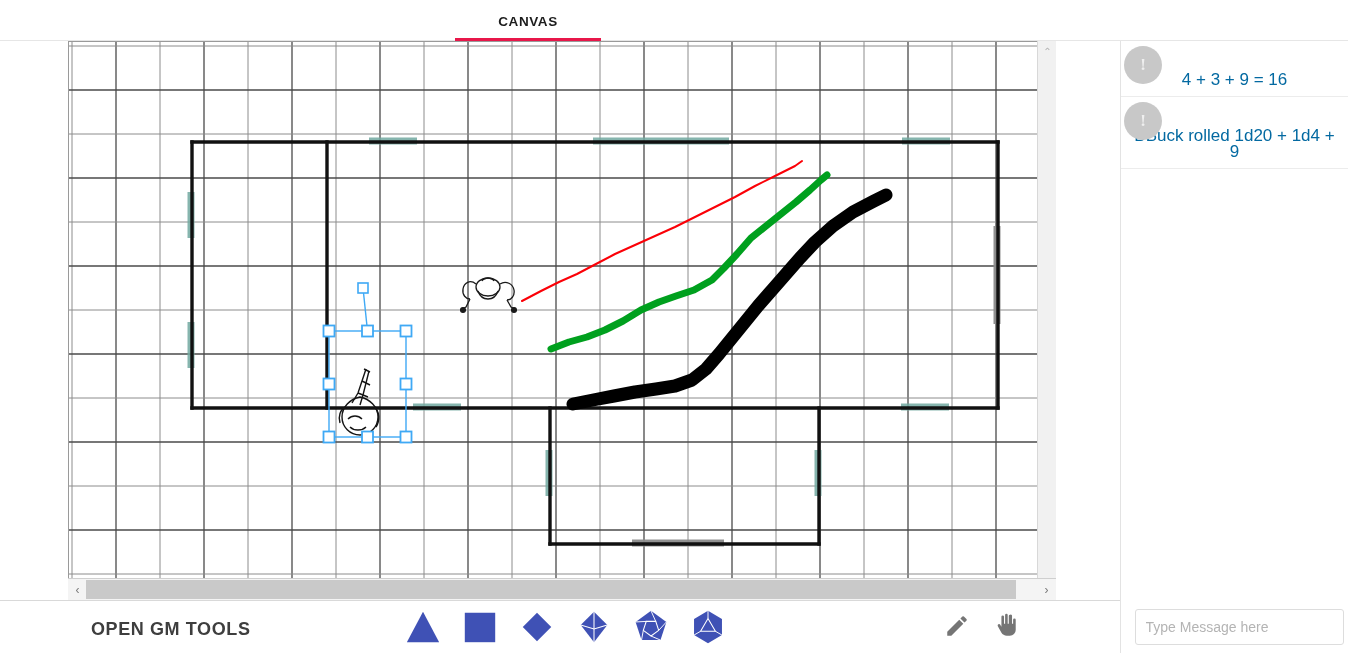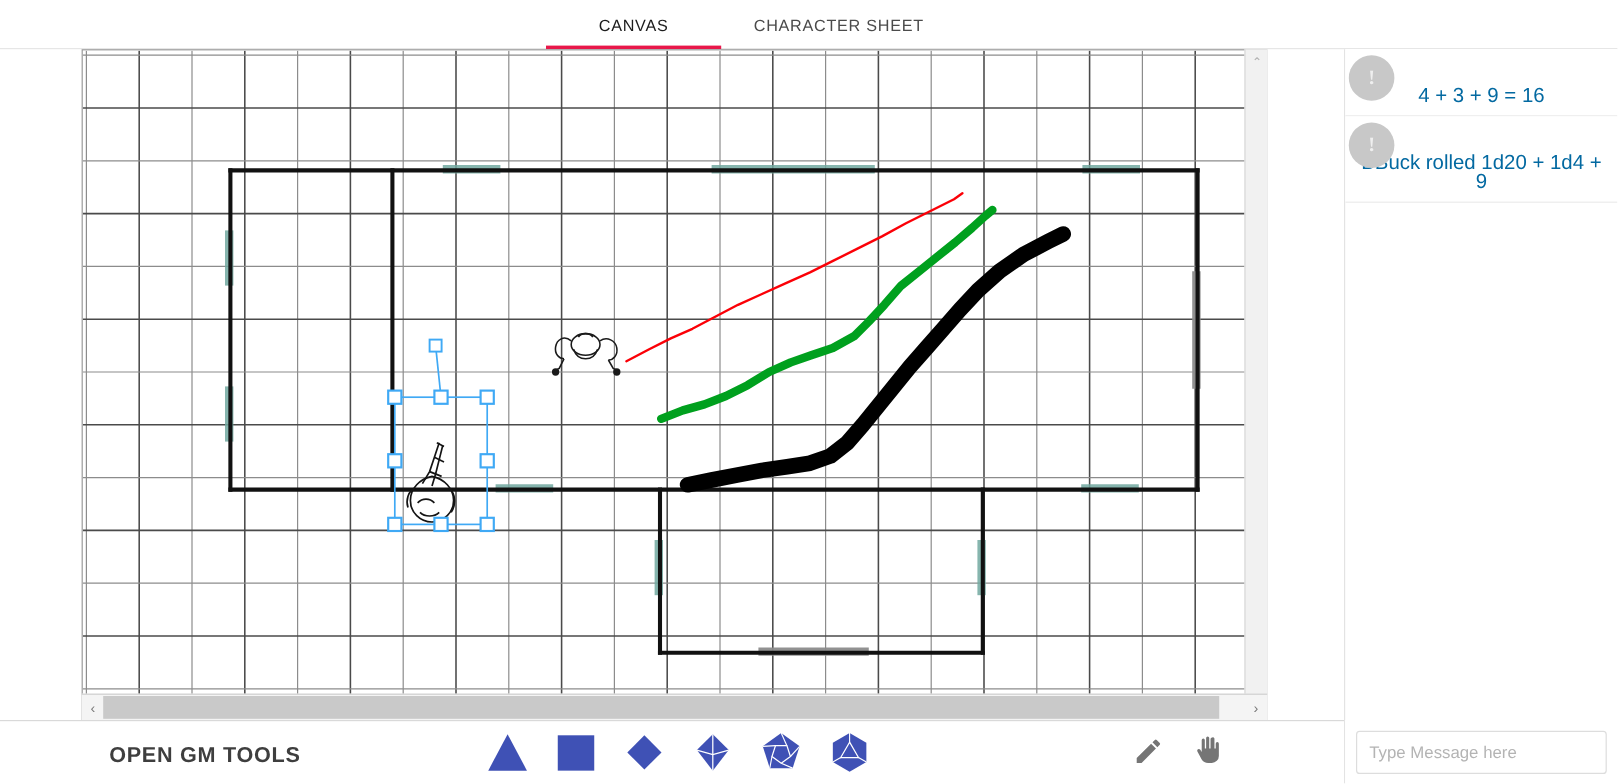--- a/index.html
+++ b/index.html
@@ -33,21 +33,21 @@
     position: relative;
     height: 41px;
     display: flex; align-items: center; justify-content: center;
     font-size: 13.5px;
     letter-spacing: 0.6px;
     color: #4b4b4b;
     cursor: pointer;
     box-sizing: border-box;
     padding-top: 2px;
   }
-  .tab.t-canvas { width: 146px; color: #1c1c1c; font-weight: normal; justify-content: center; }
+  .tab.t-canvas { width: 146px; color: #1c1c1c; font-weight: bold; justify-content: center; }
   .tab.t-quest { width: 146px; }
   .tab.t-char  { width: 196px; }
   .tab .underline {
     position: absolute; left: 0; bottom: 0;
     width: 100%; height: 3px;
     background: var(--accent, #e8174a);
     display: none;
   }
   .tab.active .underline { display: block; }
 
@@ -166,21 +166,21 @@
     padding: 31px 8px 8px 8px;
     text-align: center;
     font-size: 17px;
     color: #0369a1;
     line-height: 16px;
   }
   .chat-input-wrap {
     position: absolute; left: 0; bottom: 0;
     width: 227px; height: 53px;
     background: #ffffff;
-    display: flex; align-items: center;
+    display: flex; align-items: center; justify-content: center;
   }
   .chat-input {
     margin-left: 9px;
     width: 209px; height: 36px;
     border: 1px solid #dddddd;
     border-radius: 3px;
     box-sizing: border-box;
     padding: 0 10px;
     font-size: 14px;
     color: #303030;
@@ -192,24 +192,20 @@
 </head>
 <body>
 
 <div class="app">
 
   <div class="tabbar">
     <div class="tabs">
       <div class="tab t-canvas active">
         <span>CANVAS</span>
         <span class="underline"></span>
-      </div>
-      <div class="tab t-char">
-        <span>CHARACTER SHEET</span>
-
       </div>
     </div>
   </div>
 
   <div class="canvas-wrap">
     <div class="canvas-inner">
       <svg class="board" id="board" viewBox="0 0 986 557" xmlns="http://www.w3.org/2000/svg">
           <line x1="3" y1="0" x2="3" y2="557" stroke="#8c8c8c" stroke-width="1"></line>
           <line x1="47" y1="0" x2="47" y2="557" stroke="#4a4a4a" stroke-width="1.3"></line>
           <line x1="91" y1="0" x2="91" y2="557" stroke="#8c8c8c" stroke-width="1"></line>

